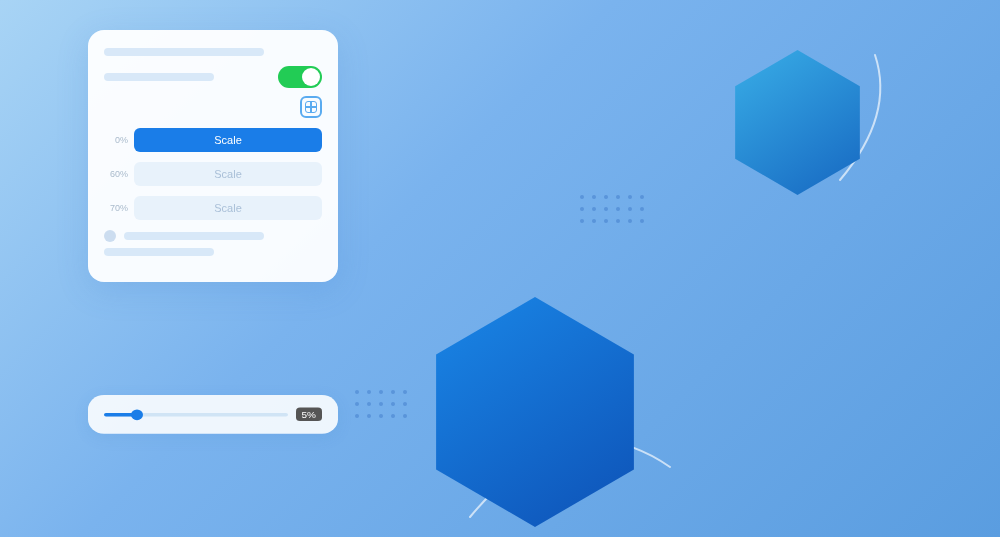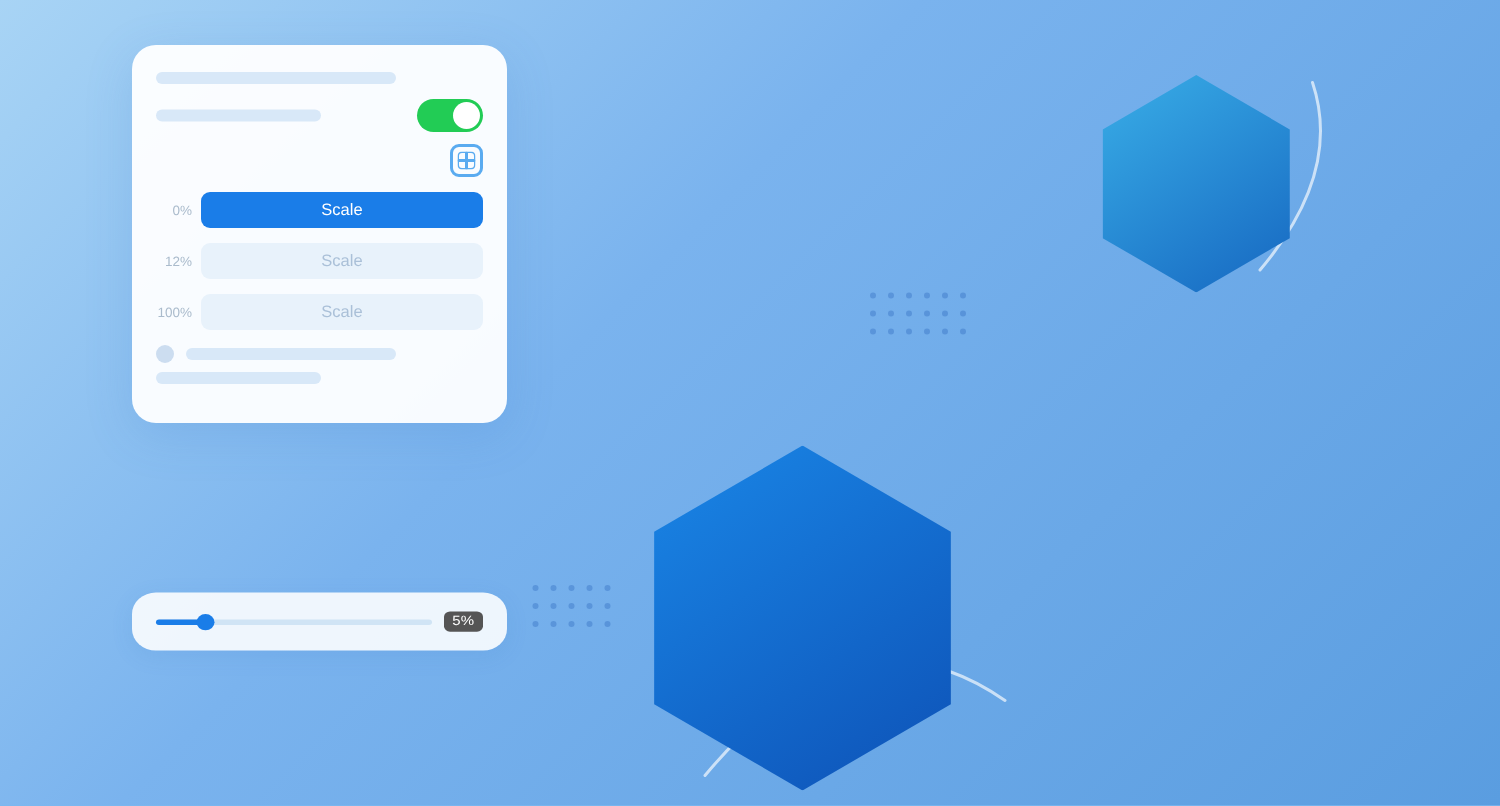--- a/index.html
+++ b/index.html
@@ -306,26 +306,26 @@
       </svg>
     </div>
   </div>
 
   <div class="scale-row">
     <span class="scale-label-small">0%</span>
     <div class="scale-btn-active">Scale</div>
   </div>
 
   <div class="scale-row">
-    <span class="scale-label-small">12%</span>
+    <span class="scale-label-small">60%</span>
     <div class="scale-btn-inactive">Scale</div>
   </div>
 
   <div class="scale-row">
-    <span class="scale-label-small">100%</span>
+    <span class="scale-label-small">70%</span>
     <div class="scale-btn-inactive">Scale</div>
   </div>
 
   <div class="circle-row">
     <div class="circle-icon"></div>
     <div class="label-line long" style="margin-bottom:0;"></div>
   </div>
 
   <div class="label-line medium"></div>
 </div>

